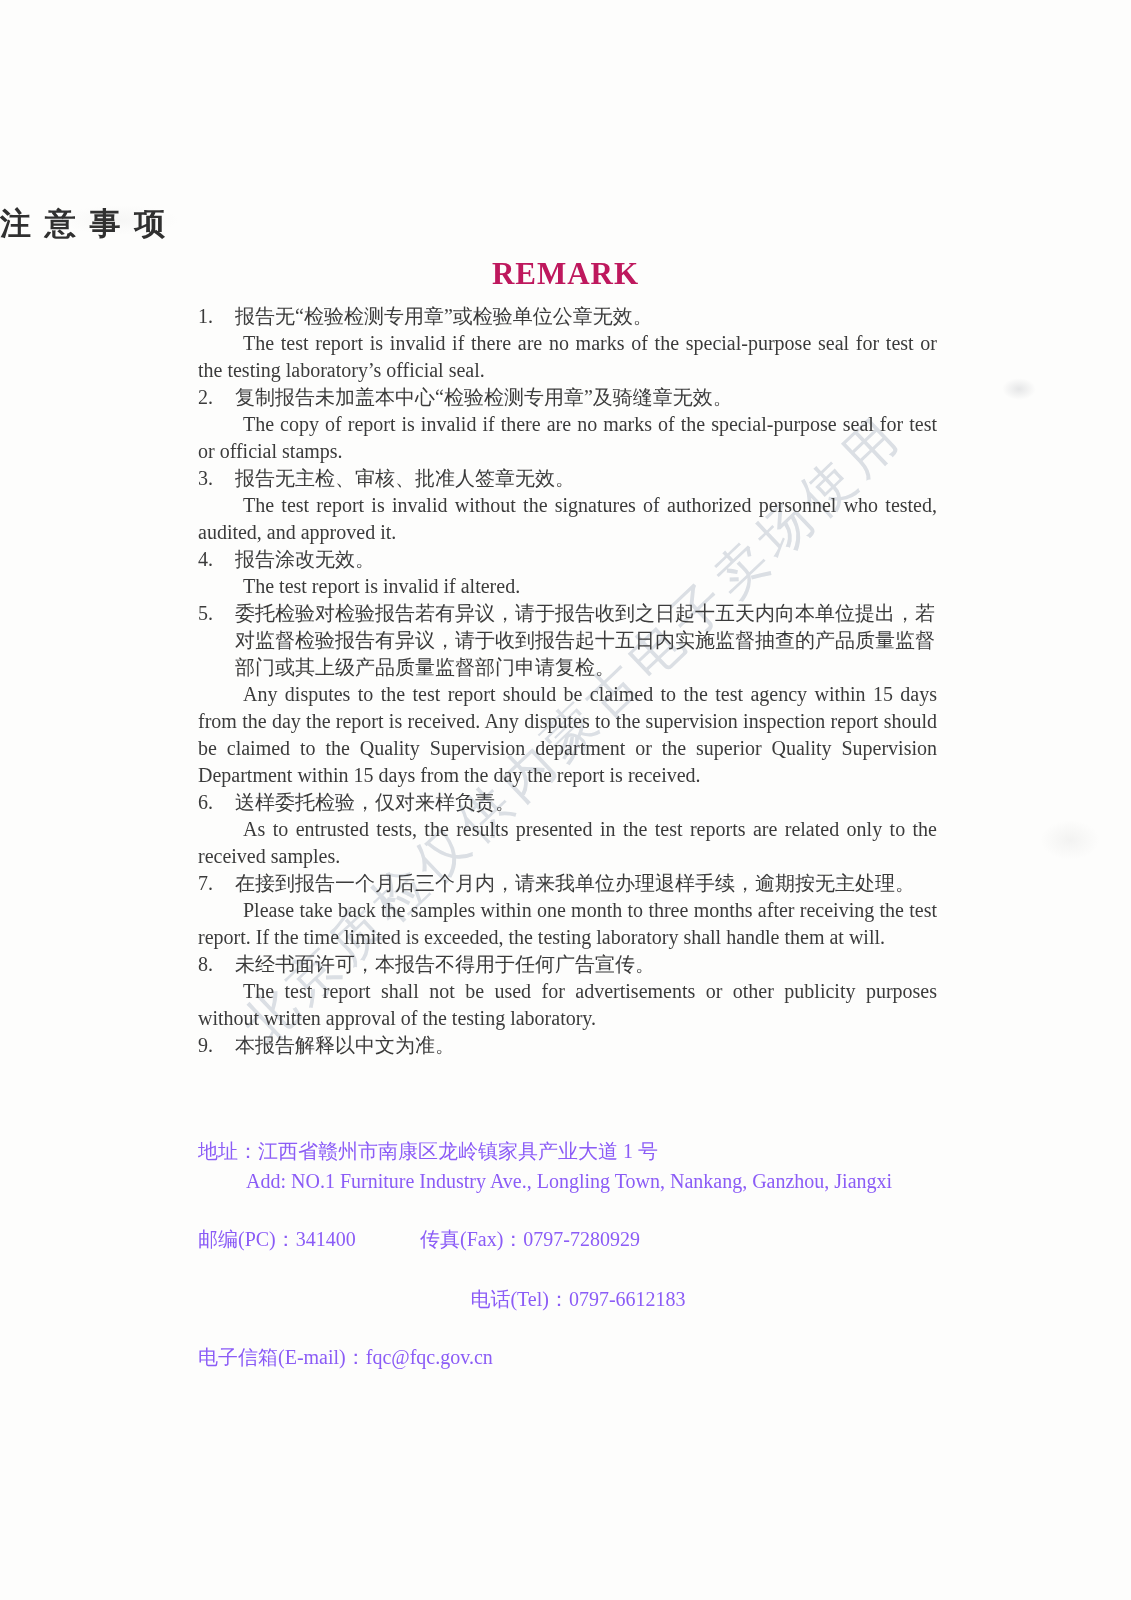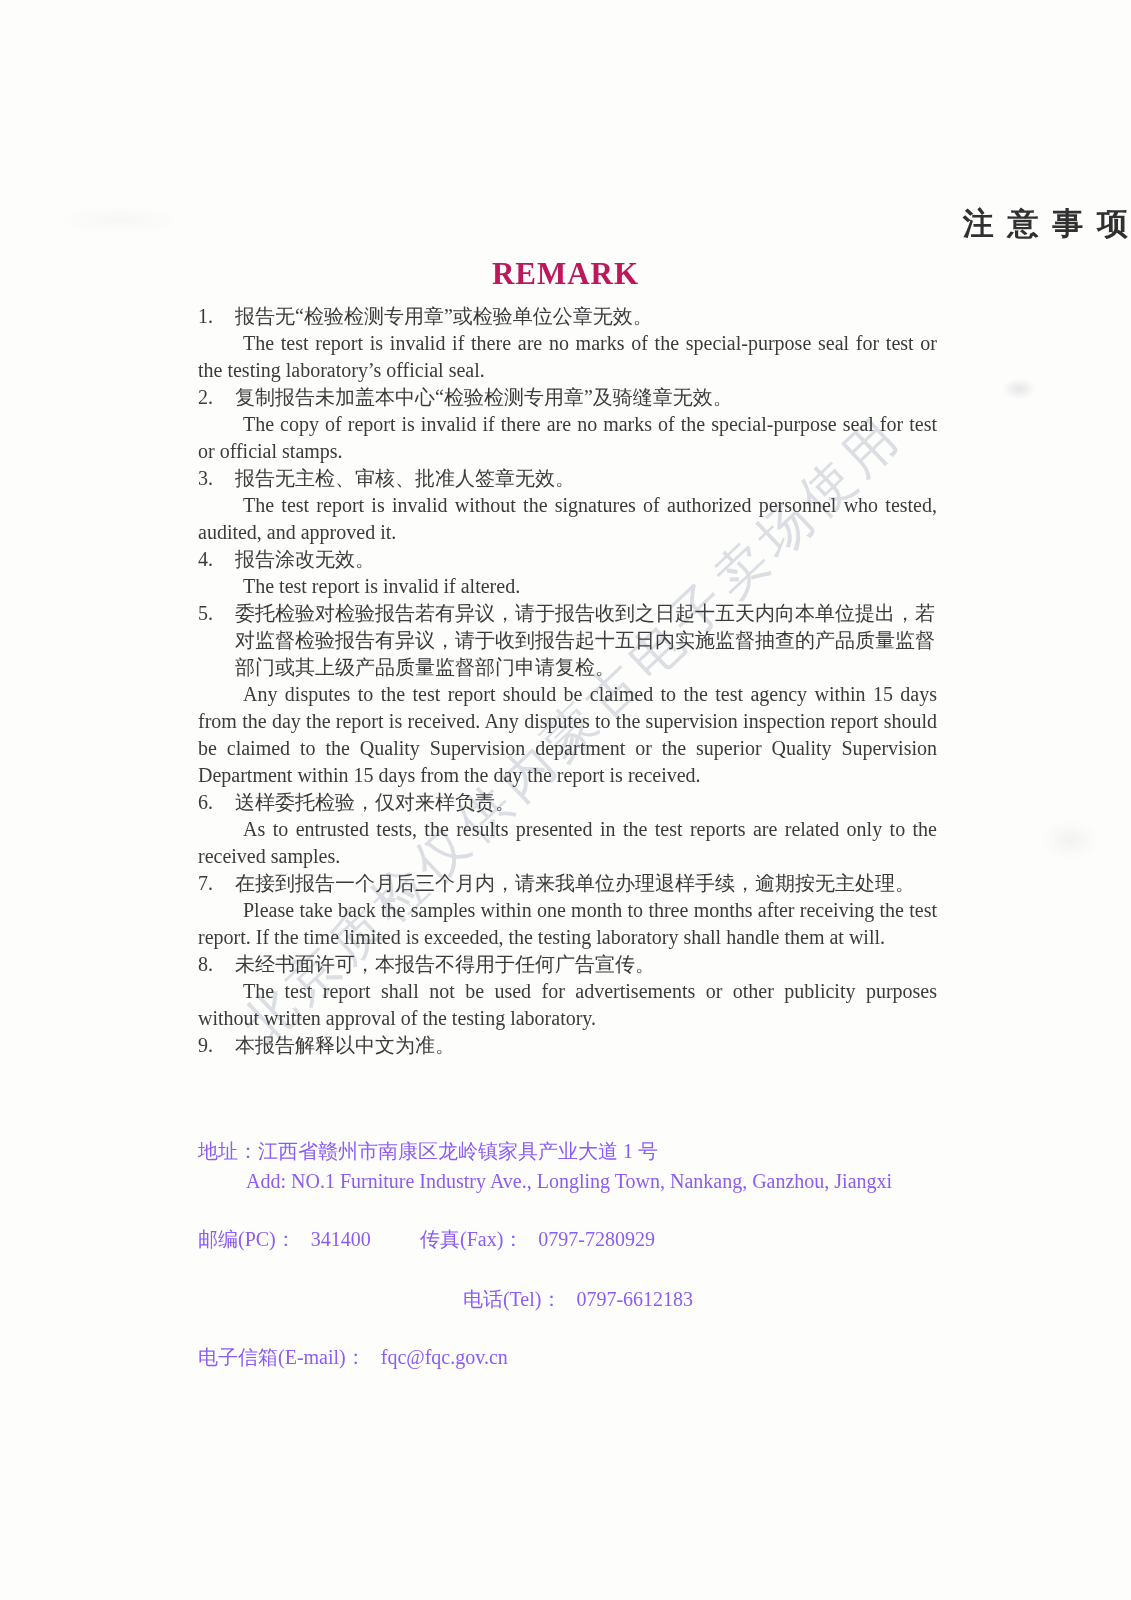--- a/index.html
+++ b/index.html
@@ -17,21 +17,21 @@
   .smudge{position:absolute;border-radius:50%;pointer-events:none;}
   .smudge-a{left:1002px;top:378px;width:34px;height:22px;
     background:radial-gradient(ellipse at center, rgba(120,125,135,.18), rgba(120,125,135,0) 70%);}
   .smudge-b{left:1040px;top:820px;width:60px;height:40px;
     background:radial-gradient(ellipse at center, rgba(150,150,150,.10), rgba(150,150,150,0) 70%);}
   .smudge-c{left:60px;top:205px;width:120px;height:30px;
     background:radial-gradient(ellipse at center, rgba(160,160,160,.07), rgba(160,160,160,0) 70%);}
 
   .title-cn{
     position:absolute;top:203px;left:0;width:100%;
-    text-align:right;font-size:31px;font-weight:bold;color:#303030;
+    text-align:left;font-size:31px;font-weight:bold;color:#303030;
     letter-spacing:3px;
   }
   .title-en{
     position:absolute;top:256px;left:0;width:100%;
     text-align:center;font-size:31px;font-weight:bold;color:#be185d;
     letter-spacing:1px;
   }
   .body-text{
     position:absolute;top:303px;left:198px;width:739px;
     font-size:20px;line-height:27px;color:#3b3b3b;
@@ -50,21 +50,21 @@
   }
 
   .footer{position:absolute;left:198px;width:760px;font-size:20px;color:#8b5cf6;}
   .f-addr-cn{top:1138px;}
   .f-addr-en{top:1170px;margin-left:48px;}
   .f-pc-fax{top:1226px;}
   .f-tel{top:1286px;text-align:center;}
   .f-email{top:1344px;}
   .pc-block{display:inline-block;width:222px;}
   .lbl{display:inline;}
-  .val{display:inline;margin-left:15px;}
+  .val{display:inline;}
 </style>
 </head>
 <body>
 
 <div class="sheet">
 
   <div class="smudge smudge-a"></div>
   <div class="smudge smudge-b"></div>
   <div class="smudge smudge-c"></div>
 

